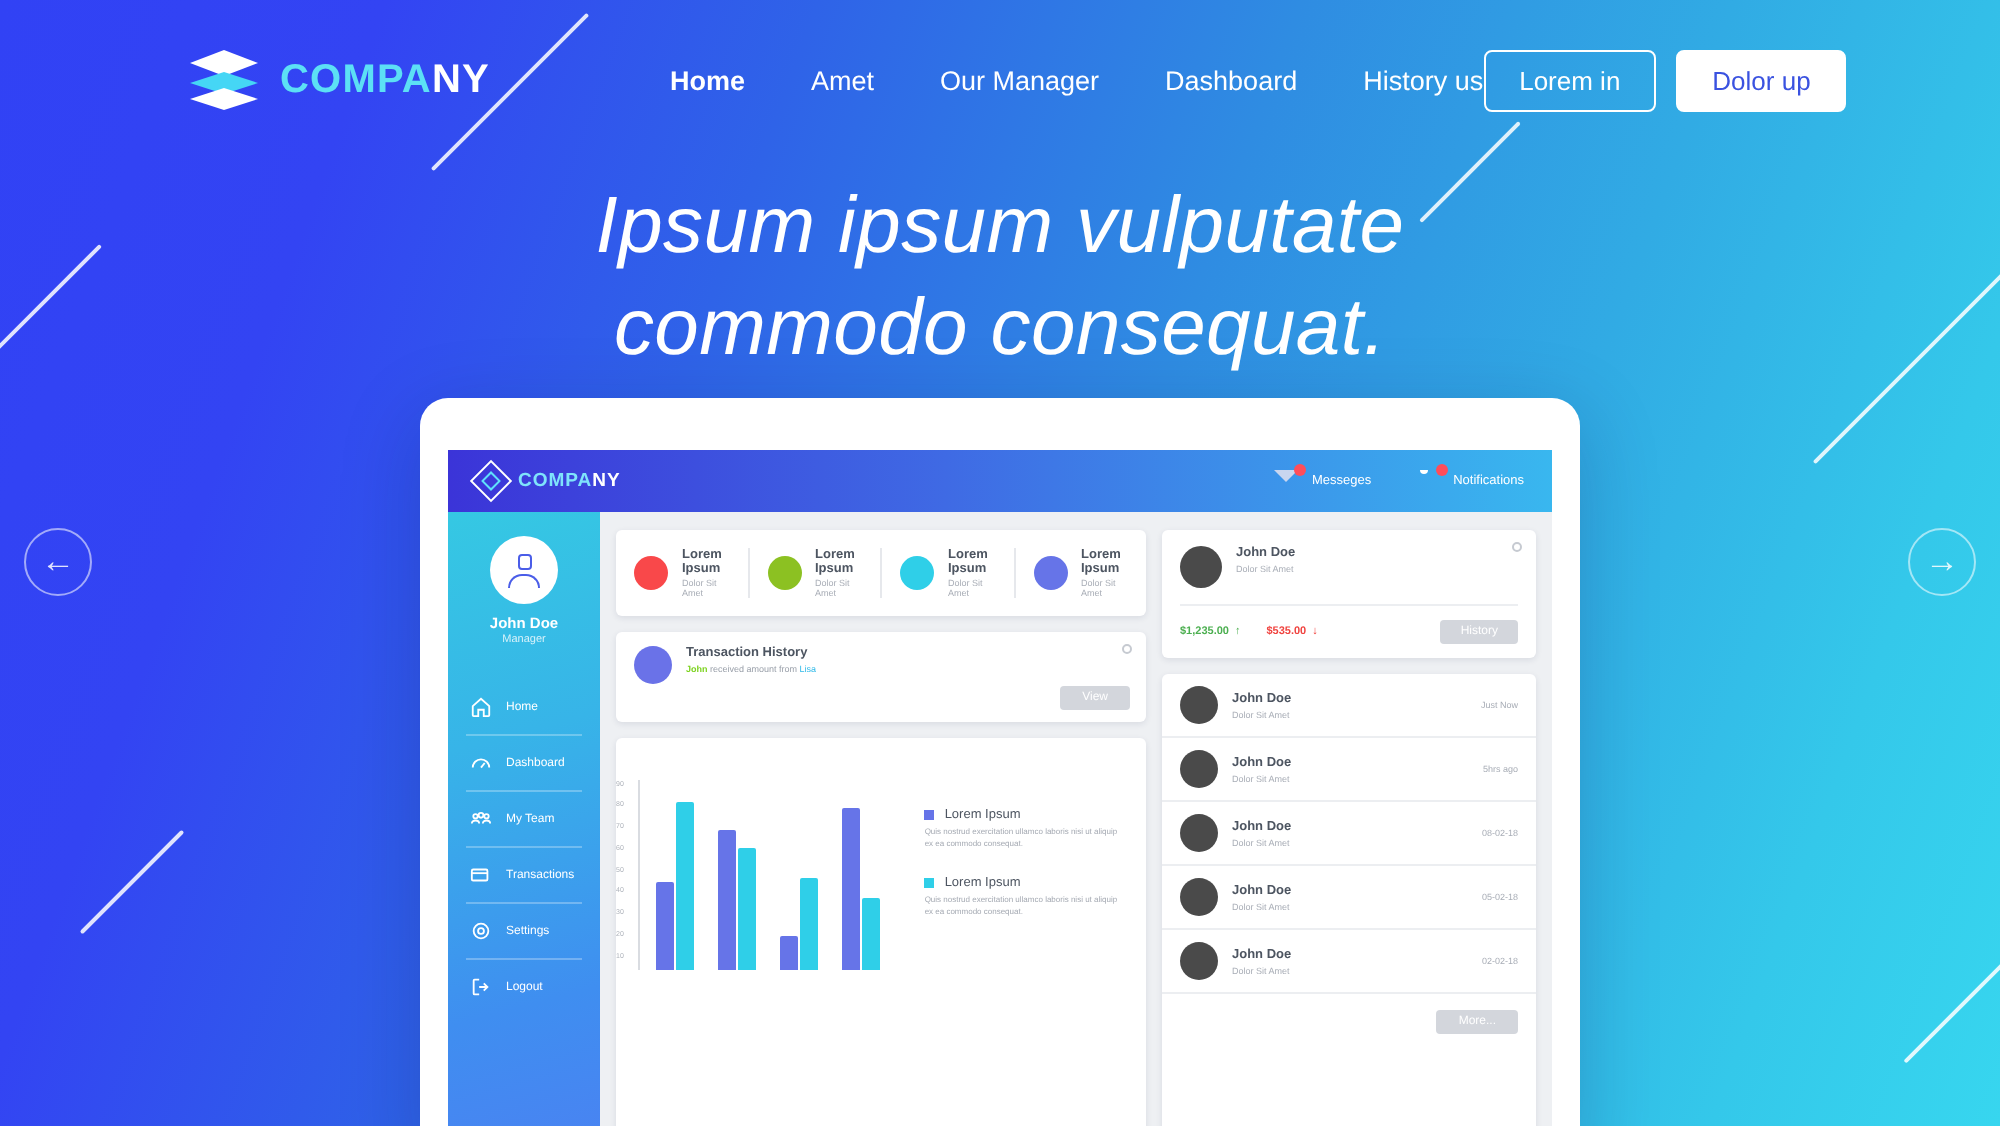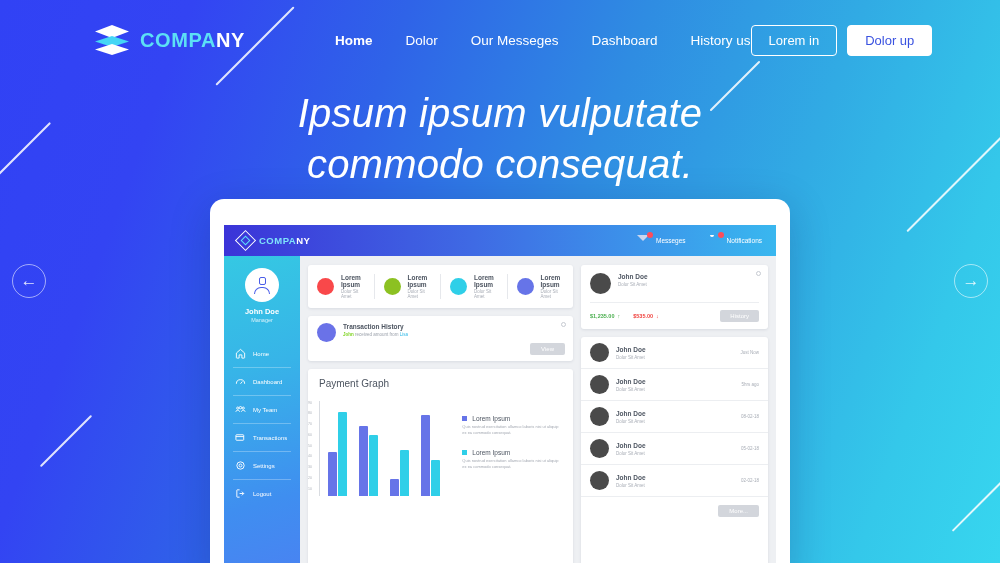--- a/index.html
+++ b/index.html
@@ -196,22 +196,22 @@
         <div class="lm-l lm2"></div>
         <div class="lm-l lm3"></div>
     </div>
     <div class="logo-text">
       <span class="c1">COMPA</span><span class="c2">NY</span>
     </div>
   </div>
 
   <nav class="nav">
     <a href="#" class="active">Home</a>
-    <a href="#">Dolor</a>
-    <a href="#">Our Messeges</a>
+    <a href="#">Amet</a>
+    <a href="#">Our Manager</a>
     <a href="#">Dashboard</a>
     <a href="#">History us</a>
   </nav>
 
   <div class="auth">
     <div class="btn-ghost">Lorem in</div>
     <div class="btn-solid">Dolor up</div>
   </div>
 </div>
 
@@ -350,21 +350,20 @@
             <div>
               <div class="txn-t">Transaction History</div>
               <div class="txn-s"><b>John</b><span> received amount from </span><em>Lisa</em></div>
             </div>
             <div class="gear"></div>
             <div class="view-btn">View</div>
           </div>
 
 
           <div class="card graph">
-            <div class="g-title">Payment Graph</div>
             <div class="g-body">
               <div class="plot">
                 <div class="ytick" style="top:0">90</div>
                 <div class="ytick" style="top:10px">80</div>
                 <div class="ytick" style="top:21px">70</div>
                 <div class="ytick" style="top:32px">60</div>
                 <div class="ytick" style="top:43px">50</div>
                 <div class="ytick" style="top:53px">40</div>
                 <div class="ytick" style="top:64px">30</div>
                 <div class="ytick" style="top:75px">20</div>

